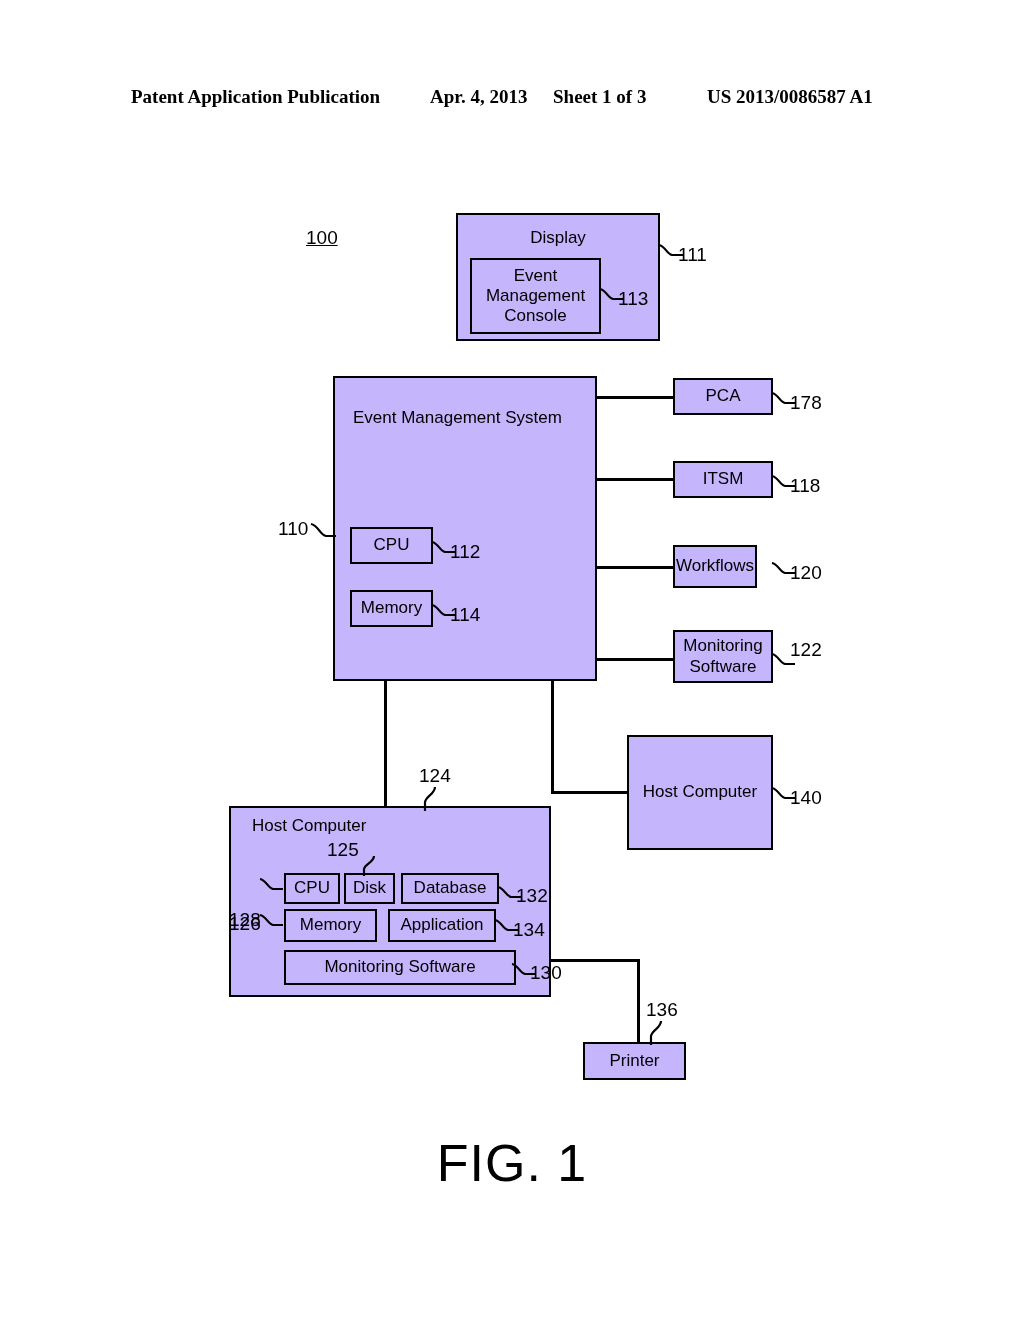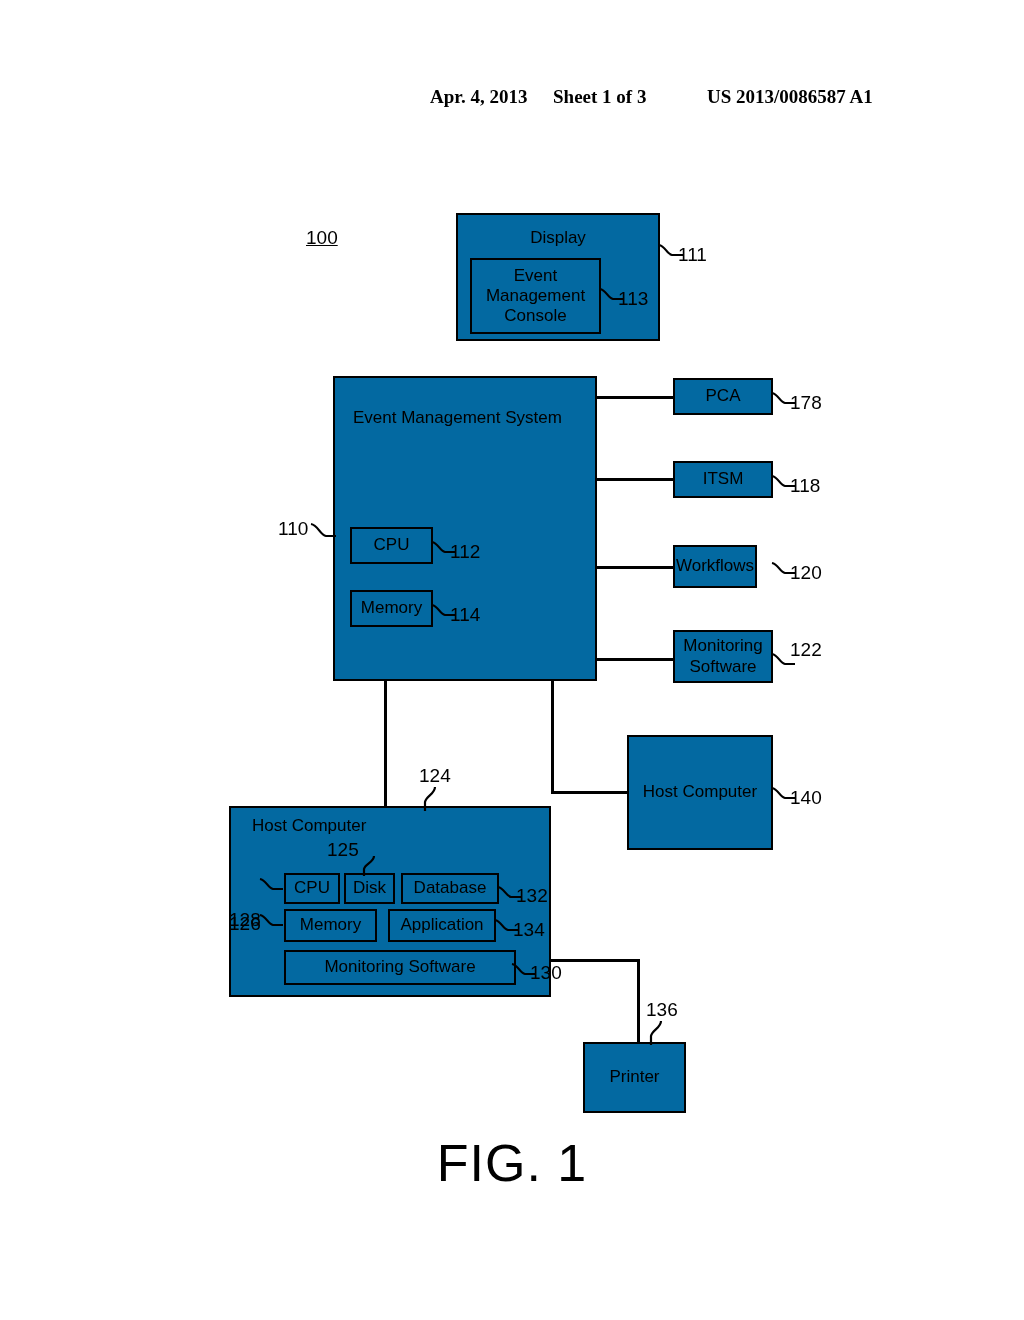--- a/index.html
+++ b/index.html
@@ -28,21 +28,21 @@
   }
   #page-header .hdr-pub   { position: absolute; left: 131px; top: 0; }
   #page-header .hdr-date  { position: absolute; left: 430px; top: 0; }
   #page-header .hdr-sheet { position: absolute; left: 553px; top: 0; }
   #page-header .hdr-num   { position: absolute; left: 707px; top: 0; }
 
   
   .box {
     position: absolute;
     border: 2.5px solid #000;
-    background: #0369a1;
+    background: #c4b5fd;
     display: flex;
     align-items: center;
     justify-content: center;
     text-align: center;
     font-size: 17px;
     line-height: 1.18;
     z-index: 3;
   }
   .box.thin { border-width: 2px; }
   .box.topaligned {
@@ -84,20 +84,21 @@
     width: 1024px;
     text-align: center;
     font-size: 52px;
     letter-spacing: 1px;
   }
 </style>
 </head>
 <body>
 
 <div id="page-header">
+  <span class="hdr-pub">Patent Application Publication</span>
   <span class="hdr-date">Apr. 4, 2013</span>
   <span class="hdr-sheet">Sheet 1 of 3</span>
   <span class="hdr-num">US 2013/0086587 A1</span>
 </div>
 
 <div class="ref underlined" style="left:306px; top:227px;">100</div>
 
 <div class="box topaligned" style="left:456px; top:213px; width:204px; height:128px;"></div>
 <div class="box-title" style="left:456px; top:228px; width:204px; text-align:center;">Display</div>
 
@@ -245,21 +246,21 @@
   <span>Host Computer</span>
 </div>
 <svg class="lead" style="left:771px; top:786px;" width="26" height="20" viewBox="0 0 26 20">
   <path d="M1,2 C7,3 9,11 14,12 L24,12" stroke="#000" stroke-width="2.2" fill="none"></path>
 </svg>
 <div class="ref" style="left:790px; top:787px;">140</div>
 
 <div class="conn h" style="left:551px; top:959px; width:88px;"></div>
 <div class="conn v" style="left:637px; top:959px; height:85px;"></div>
 
-<div class="box" style="left:583px; top:1042px; width:103px; height:71px;">
+<div class="box" style="left:583px; top:1042px; width:103px; height:38px;">
   <span>Printer</span>
 </div>
 <svg class="lead" style="left:646px; top:1020px;" width="22" height="26" viewBox="0 0 22 26">
   <path d="M15,1 C15,8 6,10 5,16 L5,25" stroke="#000" stroke-width="2.2" fill="none"></path>
 </svg>
 <div class="ref" style="left:646px; top:999px;">136</div>
 
 <div id="fig-caption">FIG. 1</div>
 
 </body></html>

